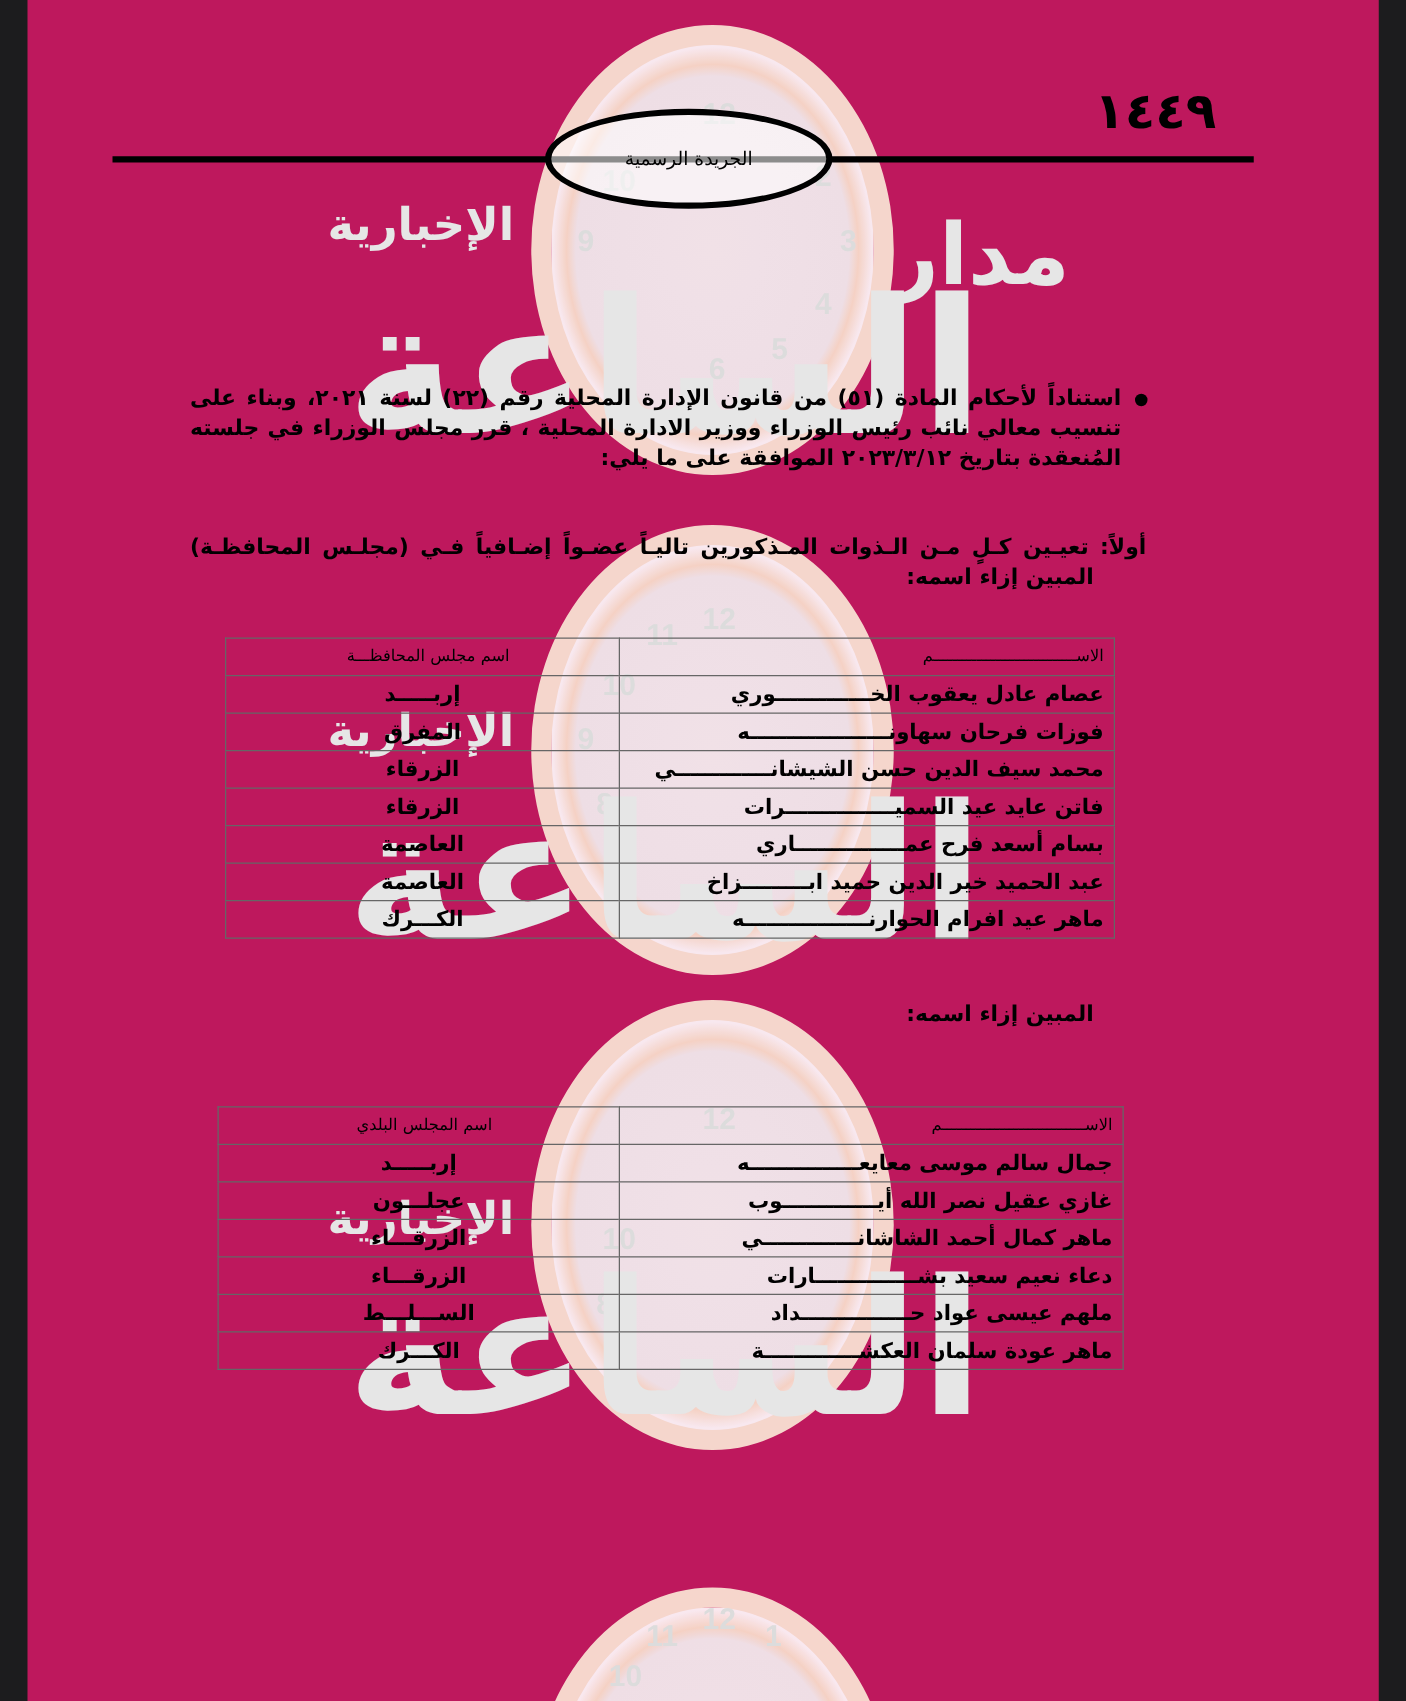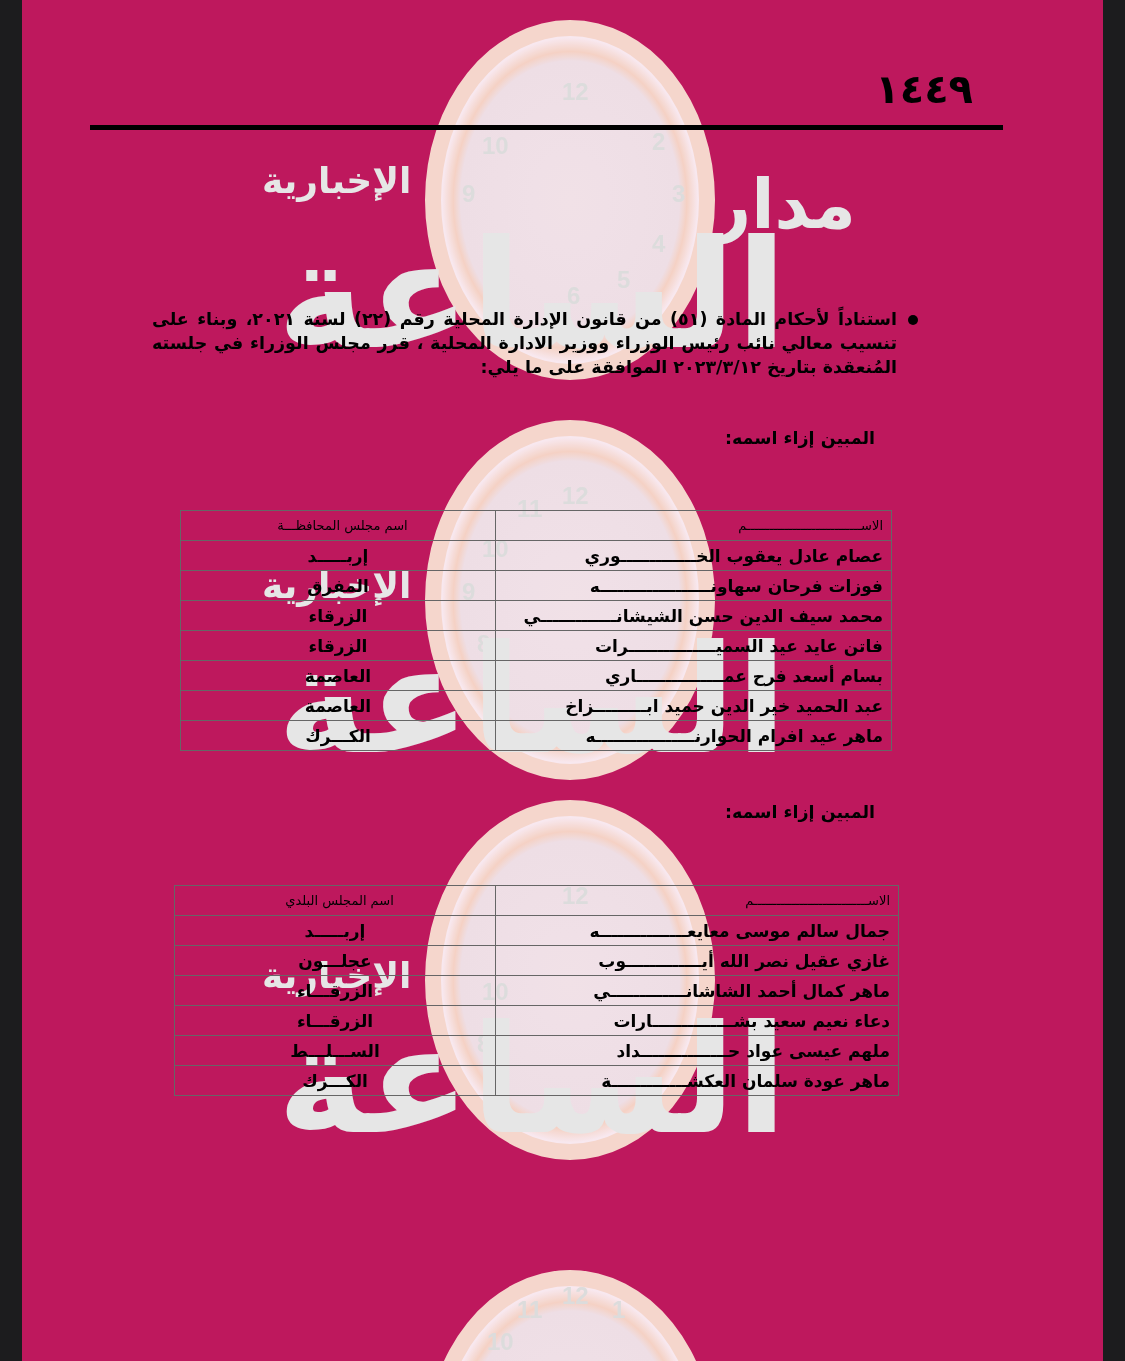--- a/index.html
+++ b/index.html
@@ -112,26 +112,30 @@
     <div class="wm wm-text" style="left:240px;top:160px;font-size:36px;">الإخبارية</div>
     <div class="wm wm-text" style="left:240px;top:565px;font-size:36px;">الإخبارية</div>
     <div class="wm wm-text" style="left:240px;top:955px;font-size:36px;">الإخبارية</div>
     <div class="wm wm-text" style="left:255px;top:215px;font-size:150px;line-height:160px;">الساعة</div>
     <div class="wm wm-text" style="left:255px;top:620px;font-size:150px;line-height:160px;">الساعة</div>
     <div class="wm wm-text" style="left:255px;top:1000px;font-size:150px;line-height:160px;">الساعة</div>
   </div>
 
   <div class="page-number">١٤٤٩</div>
   <div class="header-rule"></div>
+  <div class="header-oval">
+    <span>الجريدة الرسمية</span>
+  </div>
 
 
   <div class="bullet"></div>
   <div class="para p1">استناداً لأحكام المادة (٥١) من قانون الإدارة المحلية رقم (٢٢) لسنة ٢٠٢١، وبناء على تنسيب معالي نائب رئيس الوزراء ووزير الادارة المحلية ، قرر مجلس الوزراء في جلسته المُنعقدة بتاريخ ٢٠٢٣/٣/١٢ الموافقة على ما يلي:</div>
 
   <div class="para p-heading" style="top:426px;">
+    <span class="line1">أولاً: تعيـين كـلٍ مـن الـذوات المـذكورين تاليـاً عضـواً إضـافياً فـي (مجلـس المحافظـة)</span>
     <span class="line2">المبين إزاء اسمه:</span>
   </div>
 
   <table class="members t1">
     <tbody>
         <tr class="head">
       <td class="name">الاســــــــــــــــــــــــــــــم</td>
       <td class="council">اسم مجلس المحافظـــة</td>
     </tr>
     <tr>

